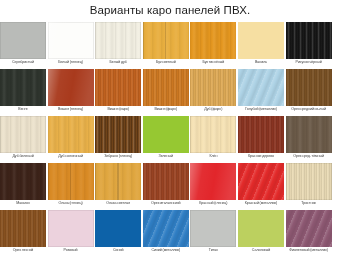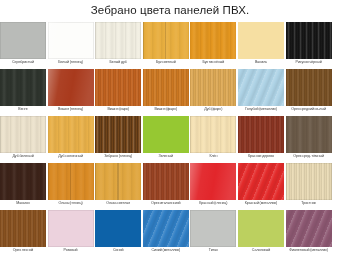--- a/index.html
+++ b/index.html
@@ -139,21 +139,21 @@
         rgba(255,255,255,0.00) 9px);
     z-index: 2;
   }
   .bordered {
     box-shadow: inset 0 0 0 0.6px rgba(0,0,0,0.13);
   }
 </style>
 </head>
 <body>
 
-<div id="page-title">Зебрано цвета панелей ПВХ.</div>
+<div id="page-title">Варианты каро панелей ПВХ.</div>
 
 <div id="swatch-grid">
     <div class="grid-row">
       <div class="swatch-cell" style="left: 0px;">
         <div class="swatch-chip bordered" title="Серебристый" style="background: rgb(185, 187, 184);"></div>
         <span class="swatch-label">Серебристый</span>
       </div>
       <div class="swatch-cell" style="left: 47.6px;">
         <div class="swatch-chip gloss bordered" title="Белый (глянец)" style="background: rgb(253, 253, 251);"></div>
         <span class="swatch-label">Белый (глянец)</span>

